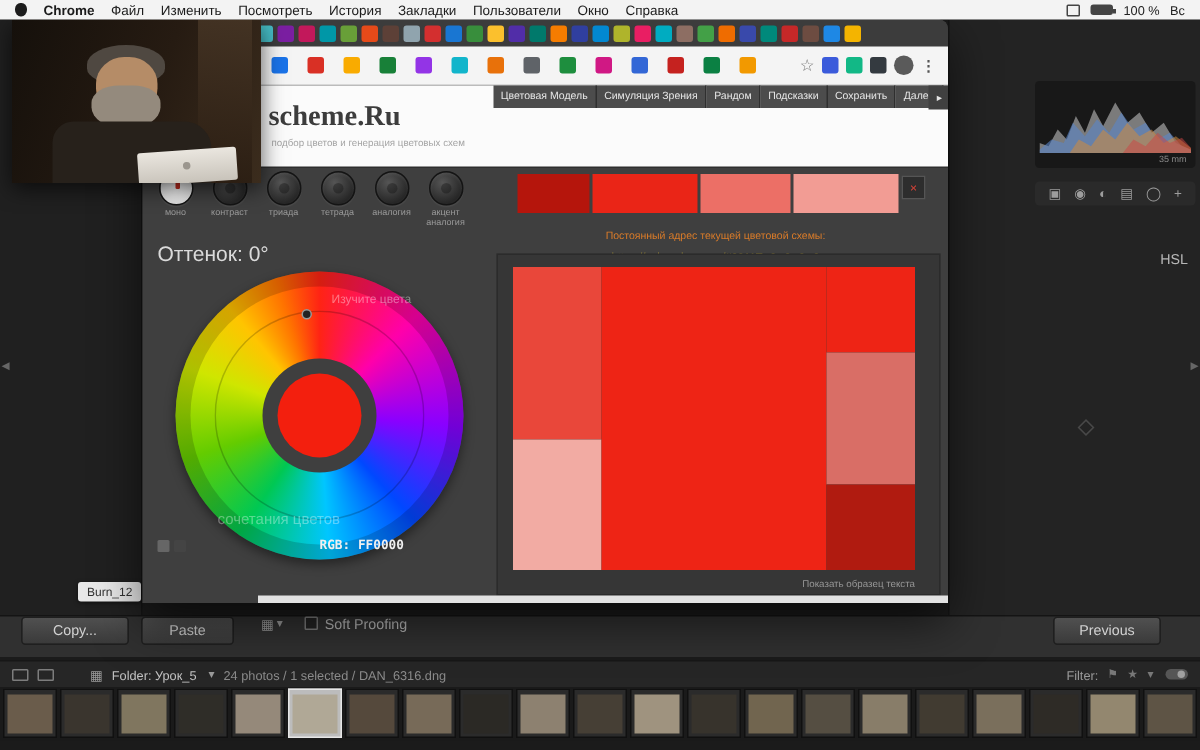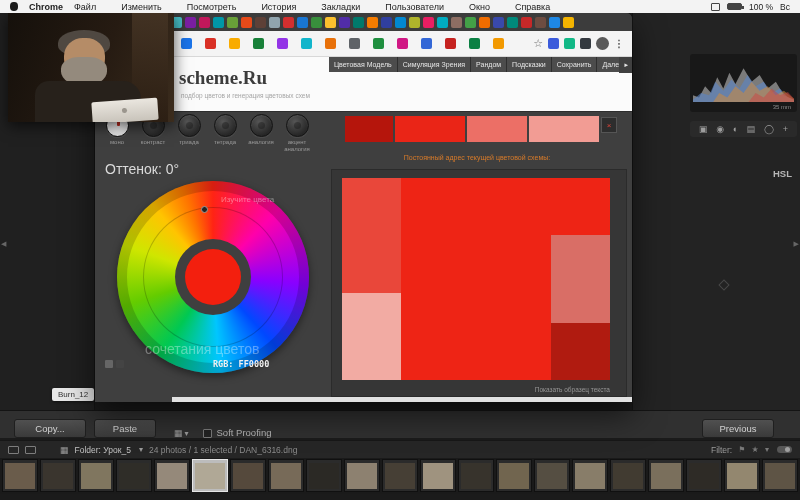--- a/index.html
+++ b/index.html
@@ -4,43 +4,43 @@
 <style>
   html,body{margin:0;padding:0;background:#000}
   .screen{position:relative;width:800px;height:500px;background:#0e0e0e;overflow:hidden;
           font-family:"Liberation Sans",sans-serif;color:#ccc}
   .screen *{box-sizing:border-box}
 
   
   .menubar{position:absolute;top:0;left:0;right:0;height:13px;background:#f3f3f3;z-index:40;
            display:flex;align-items:center;gap:11px;padding:0 10px;font-size:9px;color:#1c1c1c}
   .apple-shape{width:8px;height:9px;background:#1c1c1c;border-radius:45% 45% 48% 48%}
-  .mb-items{display:flex;gap:25px;align-items:center}
+  .mb-items{display:flex;gap:11px;align-items:center}
   .mb-app{font-weight:bold}
   .mb-status{margin-left:auto;display:flex;gap:7px;align-items:center;font-size:8.5px;color:#222}
   .batt{width:15px;height:7px;border:1px solid #444;border-radius:2px;position:relative;background:#444}
   .batt::after{content:"";position:absolute;right:-3px;top:1.5px;width:2px;height:3px;background:#444}
   .mb-ico{width:9px;height:8px;border:1px solid #444;border-radius:1px}
 
   
   .lr-bg{position:absolute;left:0;right:0;top:13px;bottom:0;background:#1b1b1b}
   .lr-left{position:absolute;left:0;top:13px;width:95px;height:397px;background:#202020;border-right:1px solid #151515}
   .lr-right{position:absolute;right:0;top:13px;width:168px;height:397px;background:#232323;border-left:1px solid #151515}
   .hist{position:absolute;left:57px;right:3px;top:41px;height:58px;background:#181818;border-radius:3px;padding:3px 3px 10px}
   .hist svg{width:100%;height:100%;display:block}
   .exif{position:absolute;right:6px;bottom:2px;font-size:6px;color:#8a8a8a}
   .lr-tools{position:absolute;left:57px;right:3px;top:108px;display:flex;justify-content:space-between;
             padding:2px 9px;color:#9d9d9d;font-size:9px;background:#2a2a2a;border-radius:3px;height:16px;align-items:center}
-  .hsl{position:absolute;right:8px;top:155px;font-size:9.5px;color:#b6b6b6;font-weight:bold}
+  .hsl{position:absolute;right:8px;top:155px;font-size:9.5px;color:#b6b6b6;font-weight:normal}
   .ornament{position:absolute;right:72px;top:268px;width:8px;height:8px;border:1px solid #484848;transform:rotate(45deg)}
   .edgeL{position:absolute;left:1px;top:240px;font-size:7px;color:#666;z-index:2}
   .edgeR{position:absolute;right:1px;top:240px;font-size:7px;color:#666;z-index:2}
 
   .lr-toolbar{position:absolute;left:0;right:0;top:410px;height:28px;background:#303030;border-top:1px solid #141414;
-              display:flex;align-items:flex-end;padding:0 14px;font-size:9.5px;color:#b5b5b5;z-index:3}
+              display:flex;align-items:flex-start;padding:0 14px;font-size:9.5px;color:#b5b5b5;z-index:3}
   .lrbtn{background:linear-gradient(#505050,#3a3a3a);border:1px solid #1f1f1f;border-radius:3px;
          color:#d2d2d2;font-size:9.5px;padding:3px 0;text-align:center}
   .btn-copy{width:72px}
   .btn-paste{width:62px;margin-left:8px}
   .tb-grid{margin-left:18px;color:#9a9a9a;font-size:9px}
   .tb-caret{color:#9a9a9a;font-size:8px;margin-left:2px}
   .cb{width:9px;height:9px;border:1px solid #7a7a7a;background:#232323;border-radius:1px;margin-left:14px}
   .sp-label{margin-left:5px}
   .btn-prev{width:72px;margin-left:auto;margin-right:12px}
   .tooltip{position:absolute;left:52px;top:388px;background:#e8e8e8;color:#333;font-size:8px;
@@ -120,21 +120,21 @@
   .wheel{position:absolute;left:22px;top:124px;width:192px;height:192px;border-radius:50%;
          background:conic-gradient(#ff2414,#ff00aa 44deg,#8a00ff 94deg,#0048ff 138deg,#00c6ff 176deg,
                     #00c853 214deg,#64cc00 252deg,#cfe600 290deg,#ffc400 320deg,#ff7300 342deg,#ff2414);
          box-shadow:inset 0 0 0 10px rgba(0,0,0,.16),0 3px 8px rgba(0,0,0,.45)}
   .wheel::before{content:"";position:absolute;inset:26px;border-radius:50%;box-shadow:inset 0 0 0 1px rgba(0,0,0,.2)}
   .hole{position:absolute;left:50%;top:50%;width:76px;height:76px;transform:translate(-50%,-50%);
         border-radius:50%;background:#3f3f3f}
   .core{position:absolute;left:50%;top:50%;width:56px;height:56px;transform:translate(-50%,-50%);border-radius:50%}
   .marker{position:absolute;left:44%;top:13%;width:7px;height:7px;border-radius:50%;background:#222;border:1px solid #999}
   .wm1{position:absolute;left:104px;top:14px;font-size:8px;color:rgba(255,255,255,.4)}
-  .wm2{position:absolute;left:28px;top:160px;font-size:14px;color:rgba(255,255,255,.35)}
+  .wm2{position:absolute;left:28px;top:160px;font-size:10px;color:rgba(255,255,255,.35)}
   .rgb{position:absolute;left:118px;top:302px;font-size:8.5px;color:#f0f0f0;font-family:"DejaVu Sans Mono",monospace;font-weight:bold}
   .disp-icons{position:absolute;left:10px;top:303px;display:flex;gap:3px}
   .disp-icons span{width:8px;height:8px;background:#666;border-radius:1px}
   .disp-icons span:last-child{background:#444}
 
   .pv-panel{position:absolute;left:236px;top:112px;width:296px;height:228px;background:#363636;border:1px solid #2b2b2b}
   .pv-comp{position:absolute;left:10px;top:8px;right:16px;bottom:16px}
   .pv-comp>div{position:absolute}
   .pv-lt{left:0;top:0;width:22%;height:57%}
   .pv-lb{left:0;top:57%;width:22%;height:43%}

